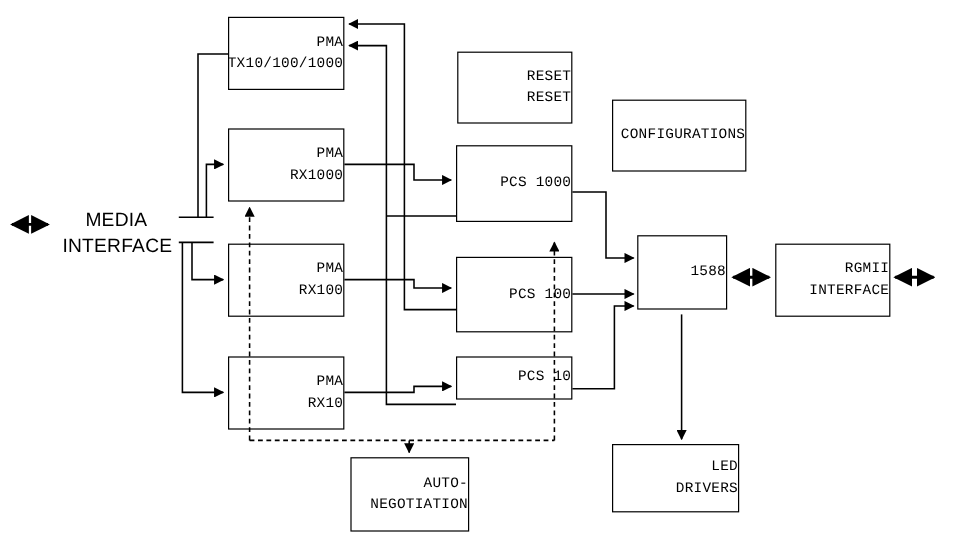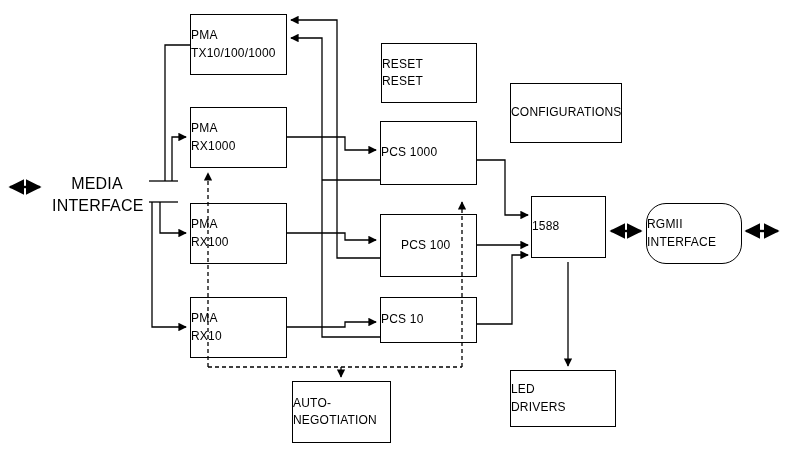--- a/index.html
+++ b/index.html
@@ -2,40 +2,40 @@
 <html><head>
 <meta charset="utf-8">
 <style>
   html,body{margin:0;padding:0;background:#ffffff;}
   .stage{
     position:relative;width:797px;height:450px;background:#ffffff;
     font-family:"Liberation Sans",sans-serif;color:#000;overflow:hidden;
   }
   .box{
     position:absolute;box-sizing:border-box;border:1.5px solid #000;background:#fff;
-    display:flex;flex-direction:column;align-items:flex-start;justify-content:center;
-    font-size:12px;line-height:1.45;text-align:center;letter-spacing:.2px;
+    display:flex;flex-direction:column;align-items:flex-end;justify-content:center;
+    font-size:12px;line-height:1.45;text-align:center;letter-spacing:.2px;font-family:Liberation Mono, monospace;
   }
   .box span{display:block;white-space:nowrap;}
   .floating-label{
     position:absolute;text-align:center;font-size:16px;line-height:1.4;letter-spacing:.2px;
   }
   .floating-label span{display:block;white-space:nowrap;}
   
   #pma-tx        {left:190px;top:14px; width:97px; height:61px;}
   #clock-reset   {left:381px;top:43px; width:96px; height:60px;}
   #configurations{left:510px;top:43px; width:112px;height:60px;margin-top:40px;}
   #pma-rx1000    {left:190px;top:107px;width:97px; height:61px;}
   #pcs-1000      {left:380px;top:121px;width:97px; height:64px;}
   #pma-rx100     {left:190px;top:203px;width:97px; height:61px;}
   #pcs-100       {left:380px;top:214px;width:97px; height:63px;padding-left:20px;}
   #blk-1588      {left:531px;top:196px;width:75px; height:62px;}
-  #rgmii         {left:646px;top:203px;width:96px; height:61px;border-radius:20px;}
+  #rgmii         {left:646px;top:203px;width:96px; height:61px;}
   #pma-rx10      {left:190px;top:297px;width:97px; height:61px;}
-  #pcs-10        {left:380px;top:297px;width:97px; height:46px;}
+  #pcs-10        {left:380px;top:297px;width:97px; height:36px;}
   #led-drivers   {left:510px;top:370px;width:106px; height:57px;}
   #auto-neg      {left:292px;top:381px;width:99px; height:62px;}
   #media-label   {left:52px; top:173px;width:90px;}
   svg.wires{position:absolute;left:0;top:0;pointer-events:none;}
   .wire      {stroke:#000;stroke-width:1.3;fill:none;}
   .wire-bold {stroke:#000;stroke-width:2.4;fill:none;}
   .wire-dash {stroke:#000;stroke-width:1.3;fill:none;stroke-dasharray:4 3;}
 </style>
 </head>
 <body>

